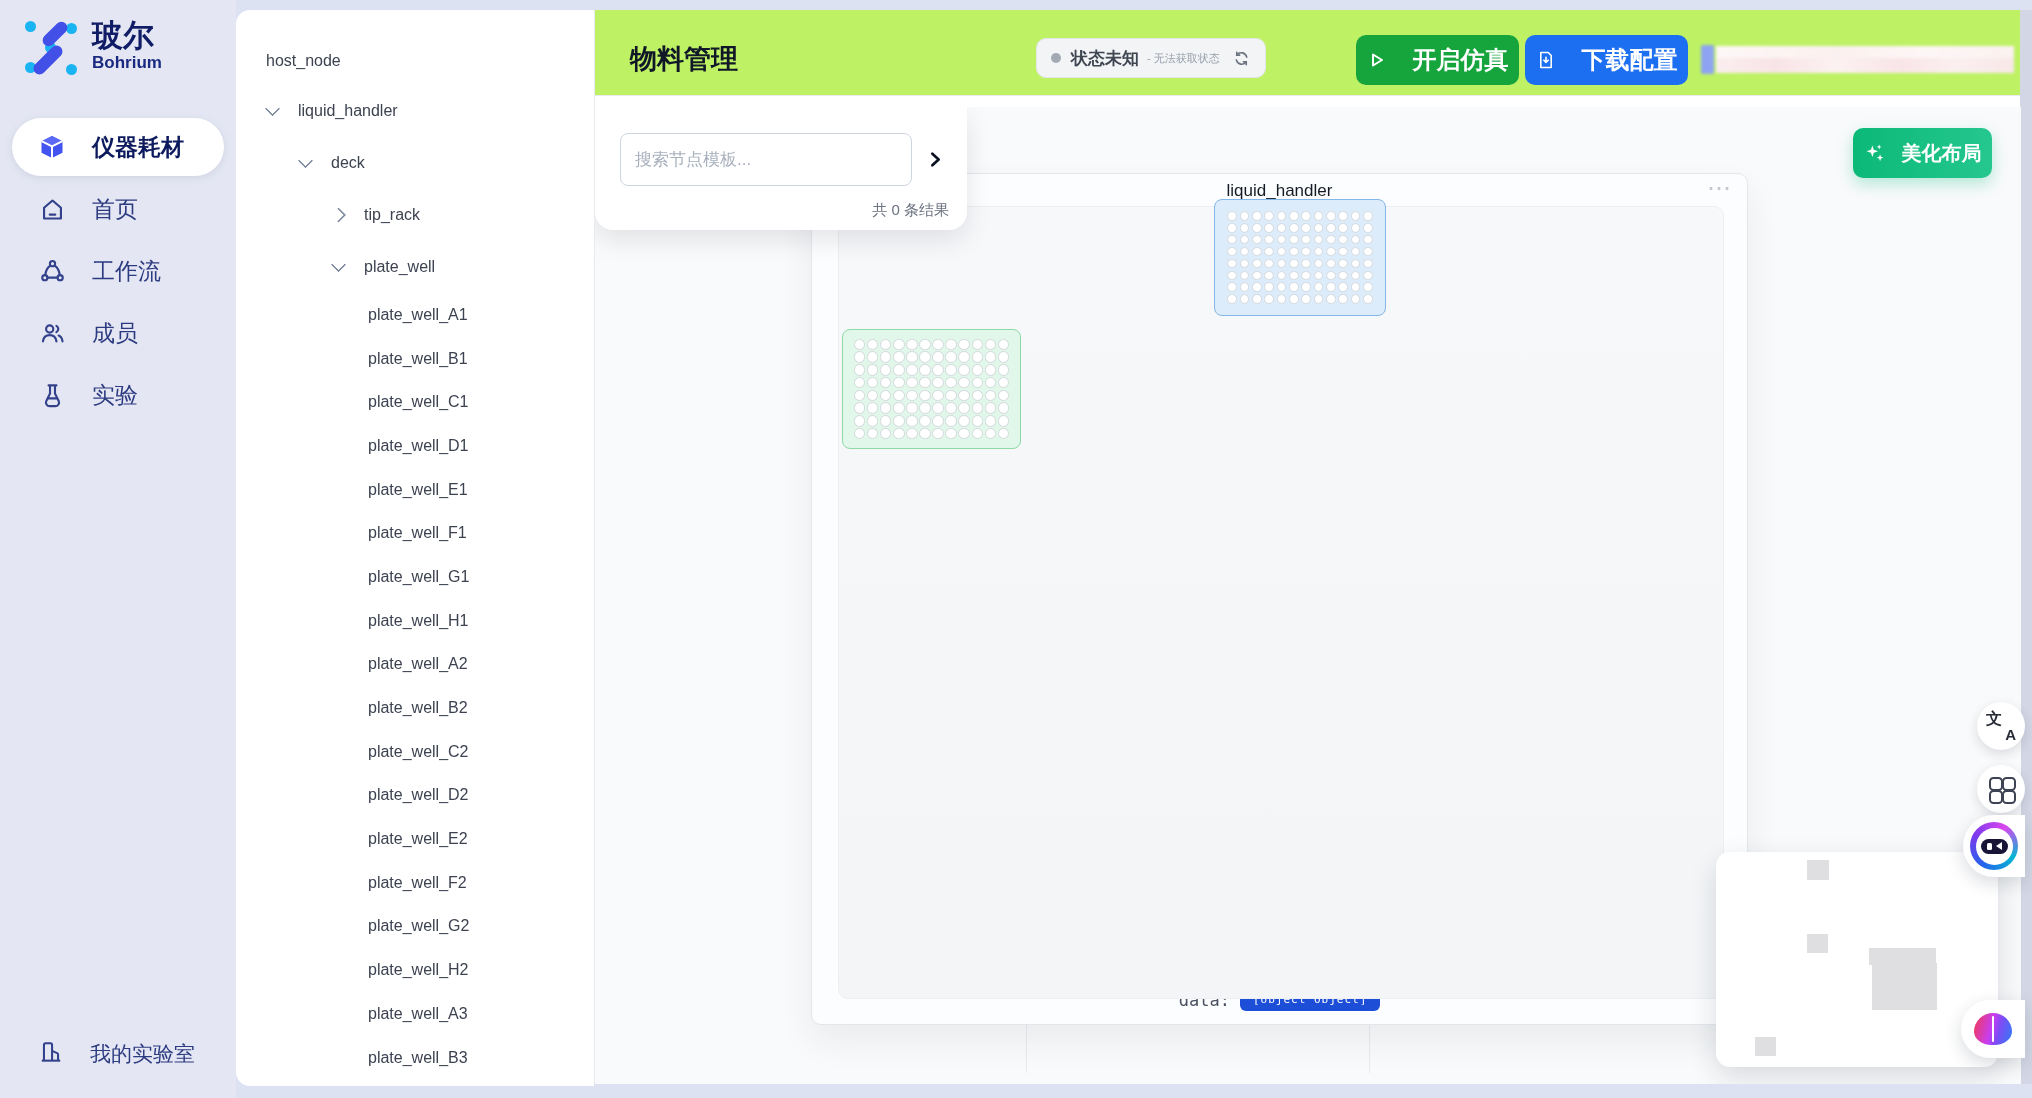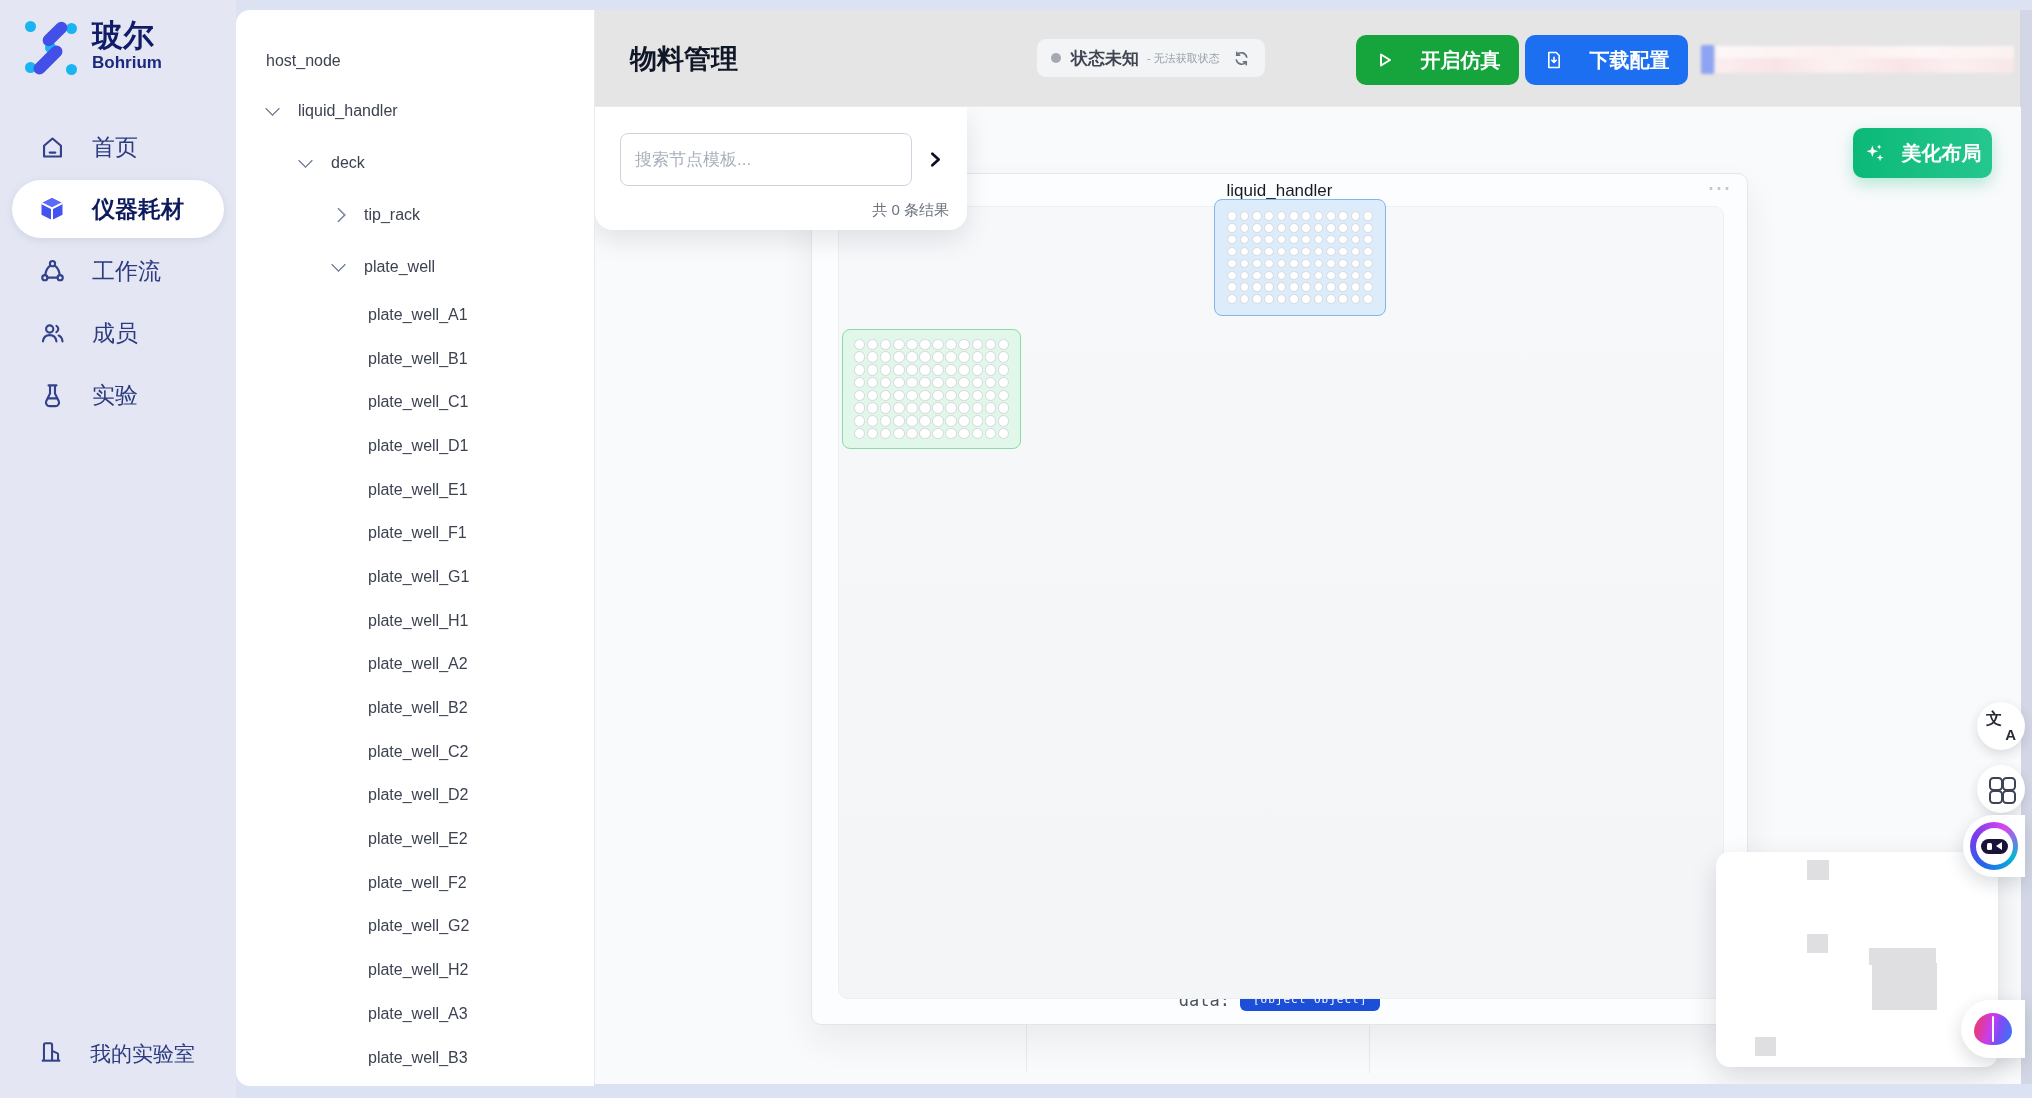--- a/index.html
+++ b/index.html
@@ -25,28 +25,28 @@
   .tree-card{position:absolute;left:236px;top:10px;width:358px;height:1076px;background:#fff;border-radius:14px 0 0 14px;overflow:hidden;}
   .tree-list{padding-top:27px;}
   .tree-row{position:relative;display:flex;align-items:center;cursor:pointer;}
   .tree-label{font-size:16px;color:#3c4250;}
   .chev{position:absolute;top:50%;width:9px;height:9px;border-right:2px solid #7e8aa0;border-bottom:2px solid #7e8aa0;border-radius:1px;}
   .chev.down{transform:translateY(-70%) rotate(45deg);}
   .chev.right{transform:translateY(-50%) rotate(-45deg);}
 
   
   .main{position:absolute;left:594px;top:10px;width:1438px;height:1074px;background:#ffffff;border-left:1px solid #e8eaf0;box-sizing:border-box;}
-  .hdr{position:absolute;left:0;top:0;width:100%;height:97px;border-bottom:1px solid #e9ebef;box-sizing:border-box;background:#e5e5e5;}
+  .hdr{position:absolute;left:0;top:0;width:100%;height:86px;border-bottom:1px solid #e9ebef;box-sizing:border-box;background:#bef264;}
   .page-title{position:absolute;left:35px;top:31px;font-size:27px;font-weight:700;color:#101828;}
   .status-badge{position:absolute;left:441px;top:28px;height:40px;display:flex;align-items:center;padding:0 14px;background:#f2f4f6;border:1px solid #e3e6ea;border-radius:10px;box-sizing:border-box;}
   .status-dot{width:10px;height:10px;border-radius:50%;background:#a3a9b3;margin-right:10px;}
   .status-label{font-size:17px;font-weight:600;color:#3f4652;}
   .status-detail{font-size:11px;color:#9aa1ad;margin-left:8px;}
   .status-refresh{margin-left:12px;display:flex;cursor:pointer;}
-  .btn{position:absolute;top:25px;height:50px;border-radius:10px;display:flex;align-items:center;justify-content:center;gap:26px;color:#fff;font-size:20px;font-weight:600;cursor:pointer;}
+  .btn{position:absolute;top:25px;height:50px;border-radius:10px;display:flex;align-items:center;justify-content:center;gap:26px;color:#fff;font-size:24px;font-weight:600;cursor:pointer;}
   .btn-sim{left:761px;width:163px;background:#16a43c;}
   .btn-dl{left:930px;width:163px;background:#1d6ff2;}
   .blur-bar{position:absolute;left:1106px;top:34px;width:313px;height:30px;display:flex;align-items:center;filter:blur(1.5px);}
   .blur-chip{width:13px;height:29px;background:#8ea4f2;border-radius:2px;flex:none;}
   .blur-strip{flex:1;height:27px;margin-left:2px;display:flex;flex-direction:column;}
   .blur-strip .b1{height:12px;background:linear-gradient(90deg,#fdf7f7,#fbf0f0 40%,#fdf6f6 70%,#fbf1f1);}
   .blur-strip .b2{height:15px;background:linear-gradient(90deg,#fbeef0,#f8e4e6 20%,#fcf1f1 40%,#f8e5e7 62%,#fbefef 80%,#f8e8e8);}
 
   
   .canvas{position:absolute;left:0;top:97px;width:1438px;height:977px;background:#f9fafb;overflow:hidden;}
@@ -111,39 +111,39 @@
         <span class="logo-dot" style="left:44px;top:46px;"></span>
         <span class="logo-bar" style="left:18px;top:10px;width:30px;"></span>
         <span class="logo-bar" style="left:8px;top:36px;width:36px;"></span>
       </div>
       <div class="logo-text">
         <span class="logo-title">玻尔</span>
         <span class="logo-sub">Bohrium</span>
       </div>
     </div>
     <div class="nav">
-      <div class="nav-item">
-        <span class="nicon">
-          <svg viewBox="0 0 24 24" width="27" height="27">
-              <path d="M4.5 10.5 12 4l7.5 6.5V20h-15z" fill="none" stroke="#33418c" stroke-width="1.9" stroke-linejoin="round"></path>
-              <path d="M9.5 16.5h5" stroke="#33418c" stroke-width="1.9" stroke-linecap="round"></path>
-            </svg>
-        </span>
-        <span>首页</span>
-      </div>
       <div class="nav-item active">
         <span class="nicon">
           <svg viewBox="0 0 24 24" width="28" height="28">
               <path d="M12 2.5 21 7v10l-9 4.5L3 17V7z" fill="#4353ef"></path>
               <path d="M12 2.5 21 7l-9 4.5L3 7z" fill="#5b6bf5"></path>
               <path d="M12 11.5V21.5" stroke="#fff" stroke-width="1.7"></path>
               <path d="M3 7l9 4.5L21 7" stroke="#fff" stroke-width="1.7" fill="none"></path>
             </svg>
         </span>
         <span>仪器耗材</span>
+      </div>
+      <div class="nav-item">
+        <span class="nicon">
+          <svg viewBox="0 0 24 24" width="27" height="27">
+              <path d="M4.5 10.5 12 4l7.5 6.5V20h-15z" fill="none" stroke="#33418c" stroke-width="1.9" stroke-linejoin="round"></path>
+              <path d="M9.5 16.5h5" stroke="#33418c" stroke-width="1.9" stroke-linecap="round"></path>
+            </svg>
+        </span>
+        <span>首页</span>
       </div>
       <div class="nav-item">
         <span class="nicon">
           <svg viewBox="0 0 24 24" width="27" height="27" fill="none" stroke="#33418c" stroke-width="1.9">
               <circle cx="12" cy="5" r="2.3"></circle>
               <circle cx="5.2" cy="17.5" r="2.3"></circle>
               <circle cx="18.8" cy="17.5" r="2.3"></circle>
               <path d="M10 6.8C7.5 8.5 6 11.6 5.6 15.1M14 6.8c2.5 1.7 4 4.8 4.4 8.3M7.6 17.5h8.8" stroke-linecap="round"></path>
             </svg>
         </span>

